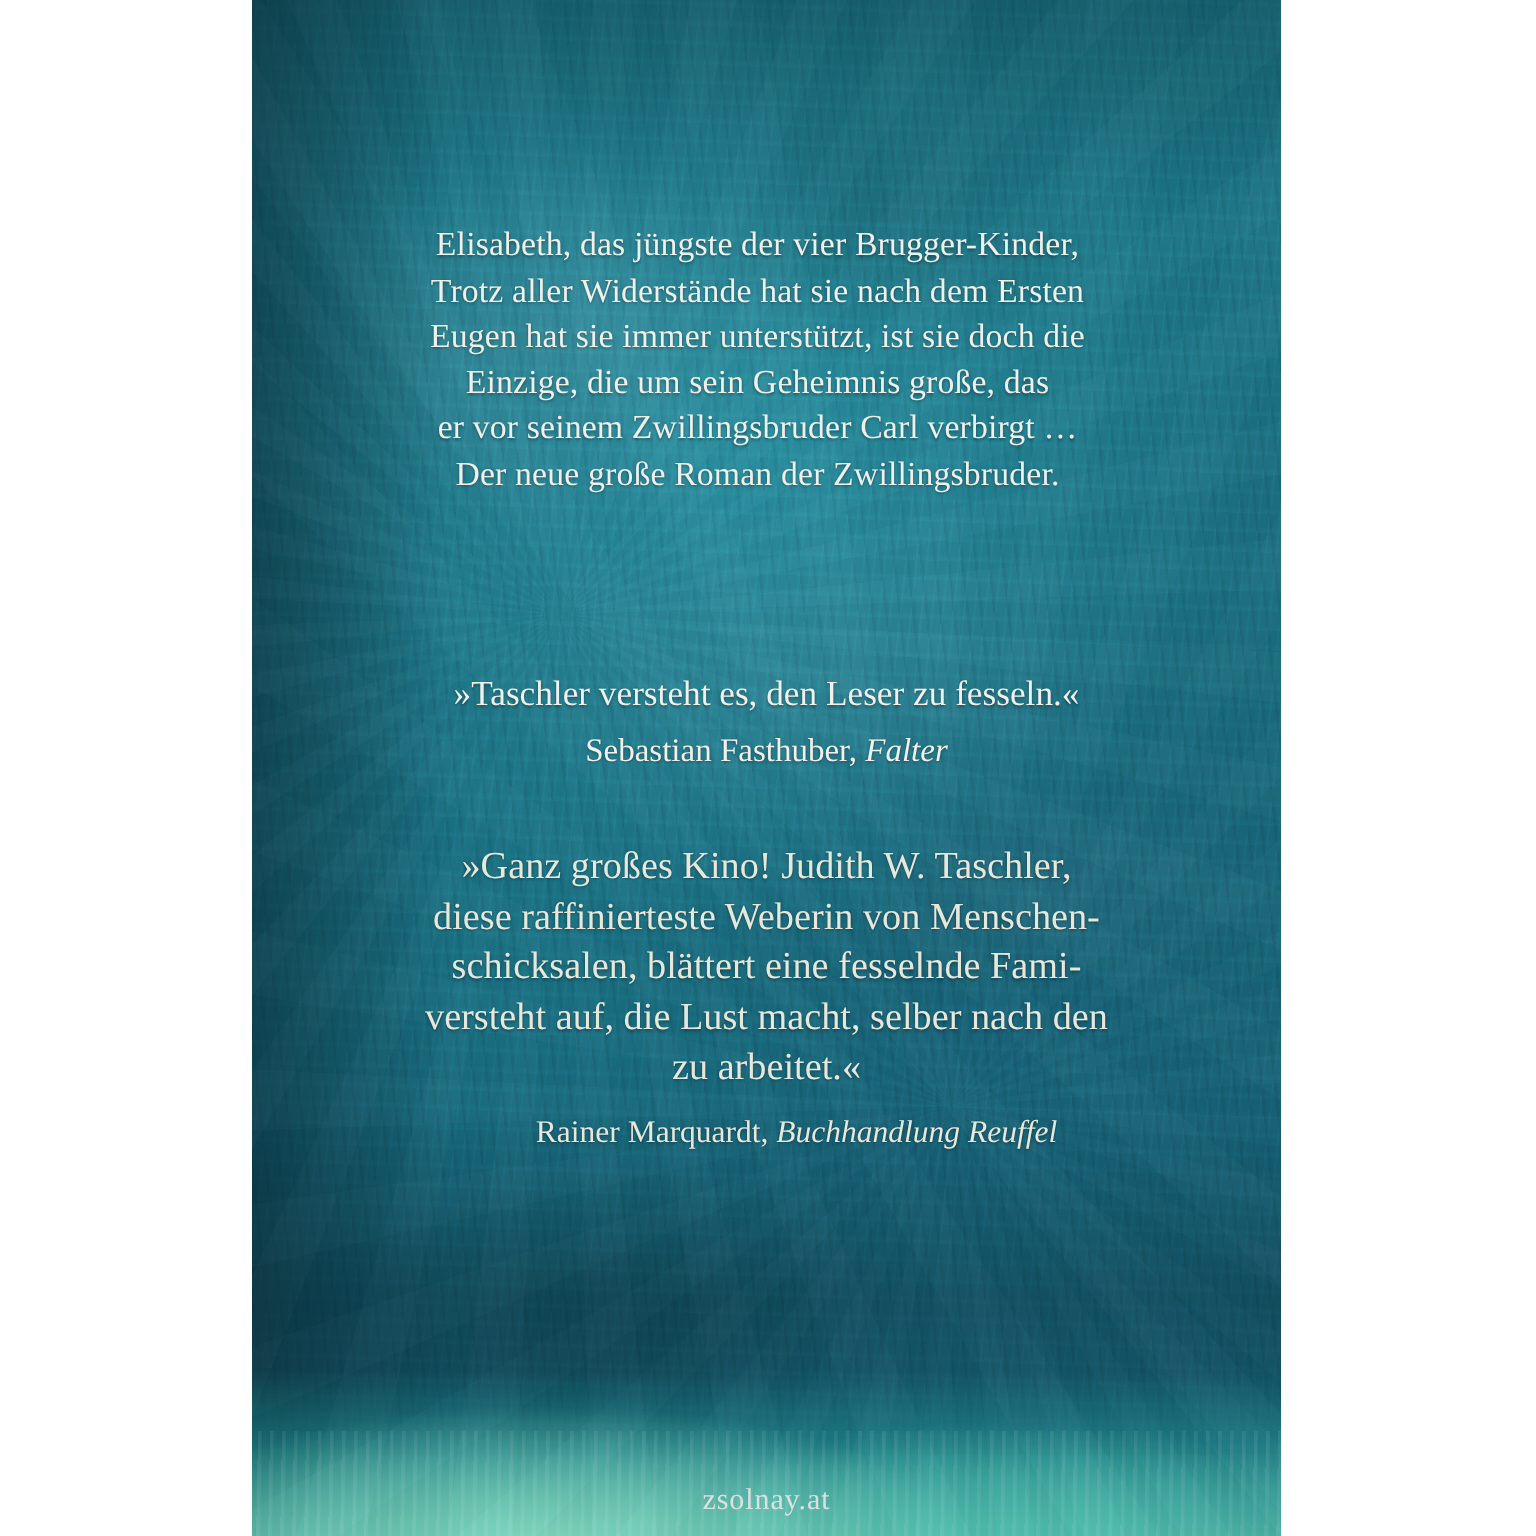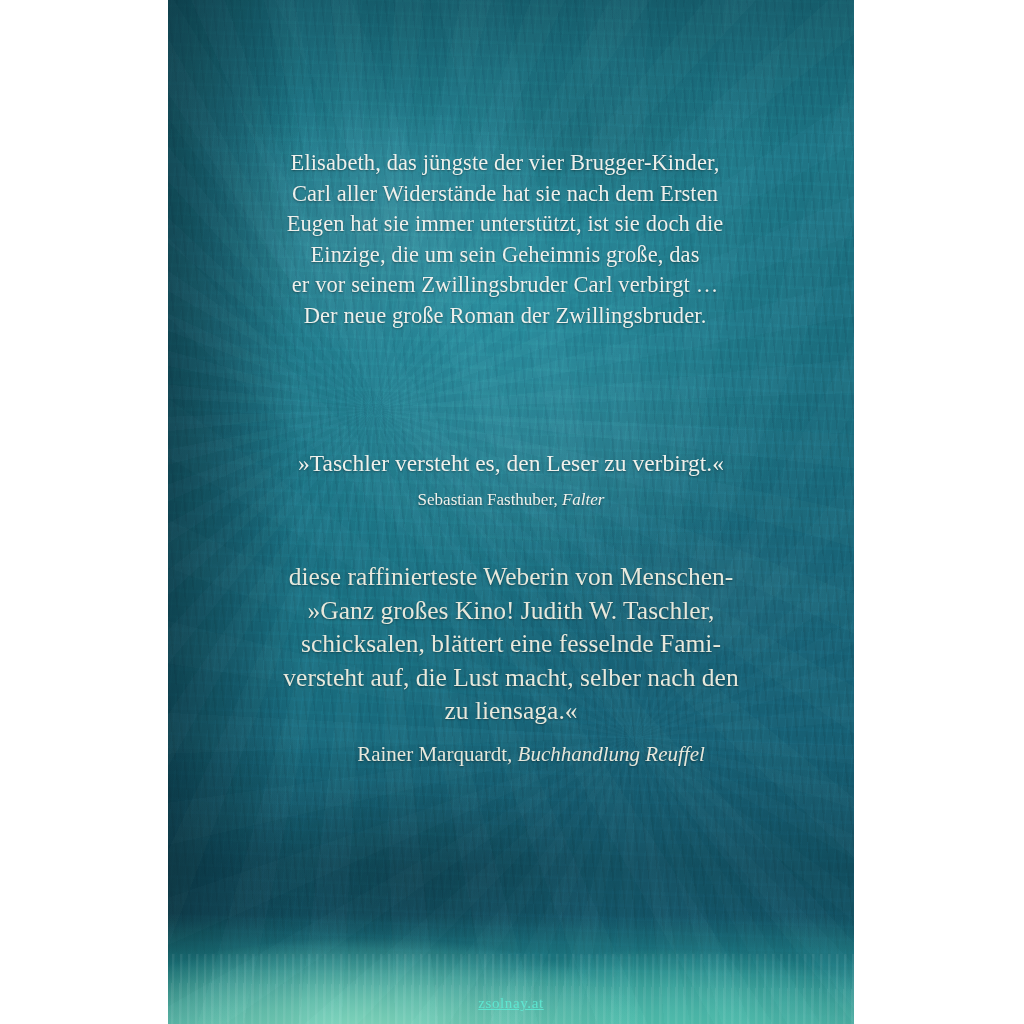--- a/index.html
+++ b/index.html
@@ -120,21 +120,21 @@
     top: 448px;
     color: #f0f1ec;
     text-shadow: 0 1px 2px rgba(0,0,0,0.35);
   }
   .quote1 .q-text {
     font-size: 23.5px;
     line-height: 31px;
   }
   .quote1 .q-source {
     margin-top: 7px;
-    font-size: 17px;
+    font-size: 22px;
     line-height: 27px;
   }
   .q-source em { font-style: italic; }
 
   .quote2 {
     position: absolute;
     left: 0; right: 0;
     top: 560px;
     color: #e7e8dc;
     text-shadow: 0 1px 2px rgba(0,0,0,0.35);
@@ -148,25 +148,24 @@
     margin-top: 12px;
     font-size: 21px;
     line-height: 28px;
     margin-left: 40px;
   }
 
   .publisher {
     position: absolute;
     left: 0; right: 0;
     bottom: 12px;
-    font-size: 15px;
+    font-size: 20px;
     letter-spacing: .6px;
-    color: #5eead4;
+    color: #e5e5e5;
     opacity: .92;
-    text-decoration: underline;
   }
 </style>
 </head>
 <body>
 
 <div id="cover">
 
   <div class="paint-base"></div>
   <div class="paint-swirl"></div>
   <div class="paint-strokes"></div>
@@ -174,42 +173,42 @@
   <div class="paint-dark-top"></div>
   <div class="paint-dark-bottomband"></div>
   <div class="paint-bottom-green"></div>
   <div class="paint-bottom-stroke"></div>
   <div class="paint-grain"></div>
 
   <div class="content">
 
     <div class="blurb">
       <div>Elisabeth, das jüngste der vier Brugger-Kinder,</div>
-      <div>Carl aller Widerstände hat sie nach dem Ersten</div>
+      <div>Trotz aller Widerstände hat sie nach dem Ersten</div>
       <div>Eugen hat sie immer unterstützt, ist sie doch die</div>
       <div>Einzige, die um sein Geheimnis große, das</div>
       <div>er vor seinem Zwillingsbruder Carl verbirgt …</div>
       <div>Der neue große Roman der Zwillingsbruder.</div>
     </div>
 
     <div class="quote1">
-      <div class="q-text">»Taschler versteht es, den Leser zu verbirgt.«</div>
+      <div class="q-text">»Taschler versteht es, den Leser zu fesseln.«</div>
       <div class="q-source">
         <span>Sebastian Fasthuber,</span>
         <em>Falter</em>
       </div>
     </div>
 
     <div class="quote2">
       <div class="q-text">
+        <div>»Ganz großes Kino! Judith W. Taschler,</div>
         <div>diese raffinierteste Weberin von Menschen-</div>
-        <div>»Ganz großes Kino! Judith W. Taschler,</div>
         <div>schicksalen, blättert eine fesselnde Fami-</div>
         <div>versteht auf, die Lust macht, selber nach den</div>
-        <div>zu liensaga.«</div>
+        <div>zu arbeitet.«</div>
       </div>
       <div class="q-source">
         <span>Rainer Marquardt,</span>
         <em>Buchhandlung Reuffel</em>
       </div>
     </div>
 
     <div class="publisher">zsolnay.at</div>
 
   </div>

